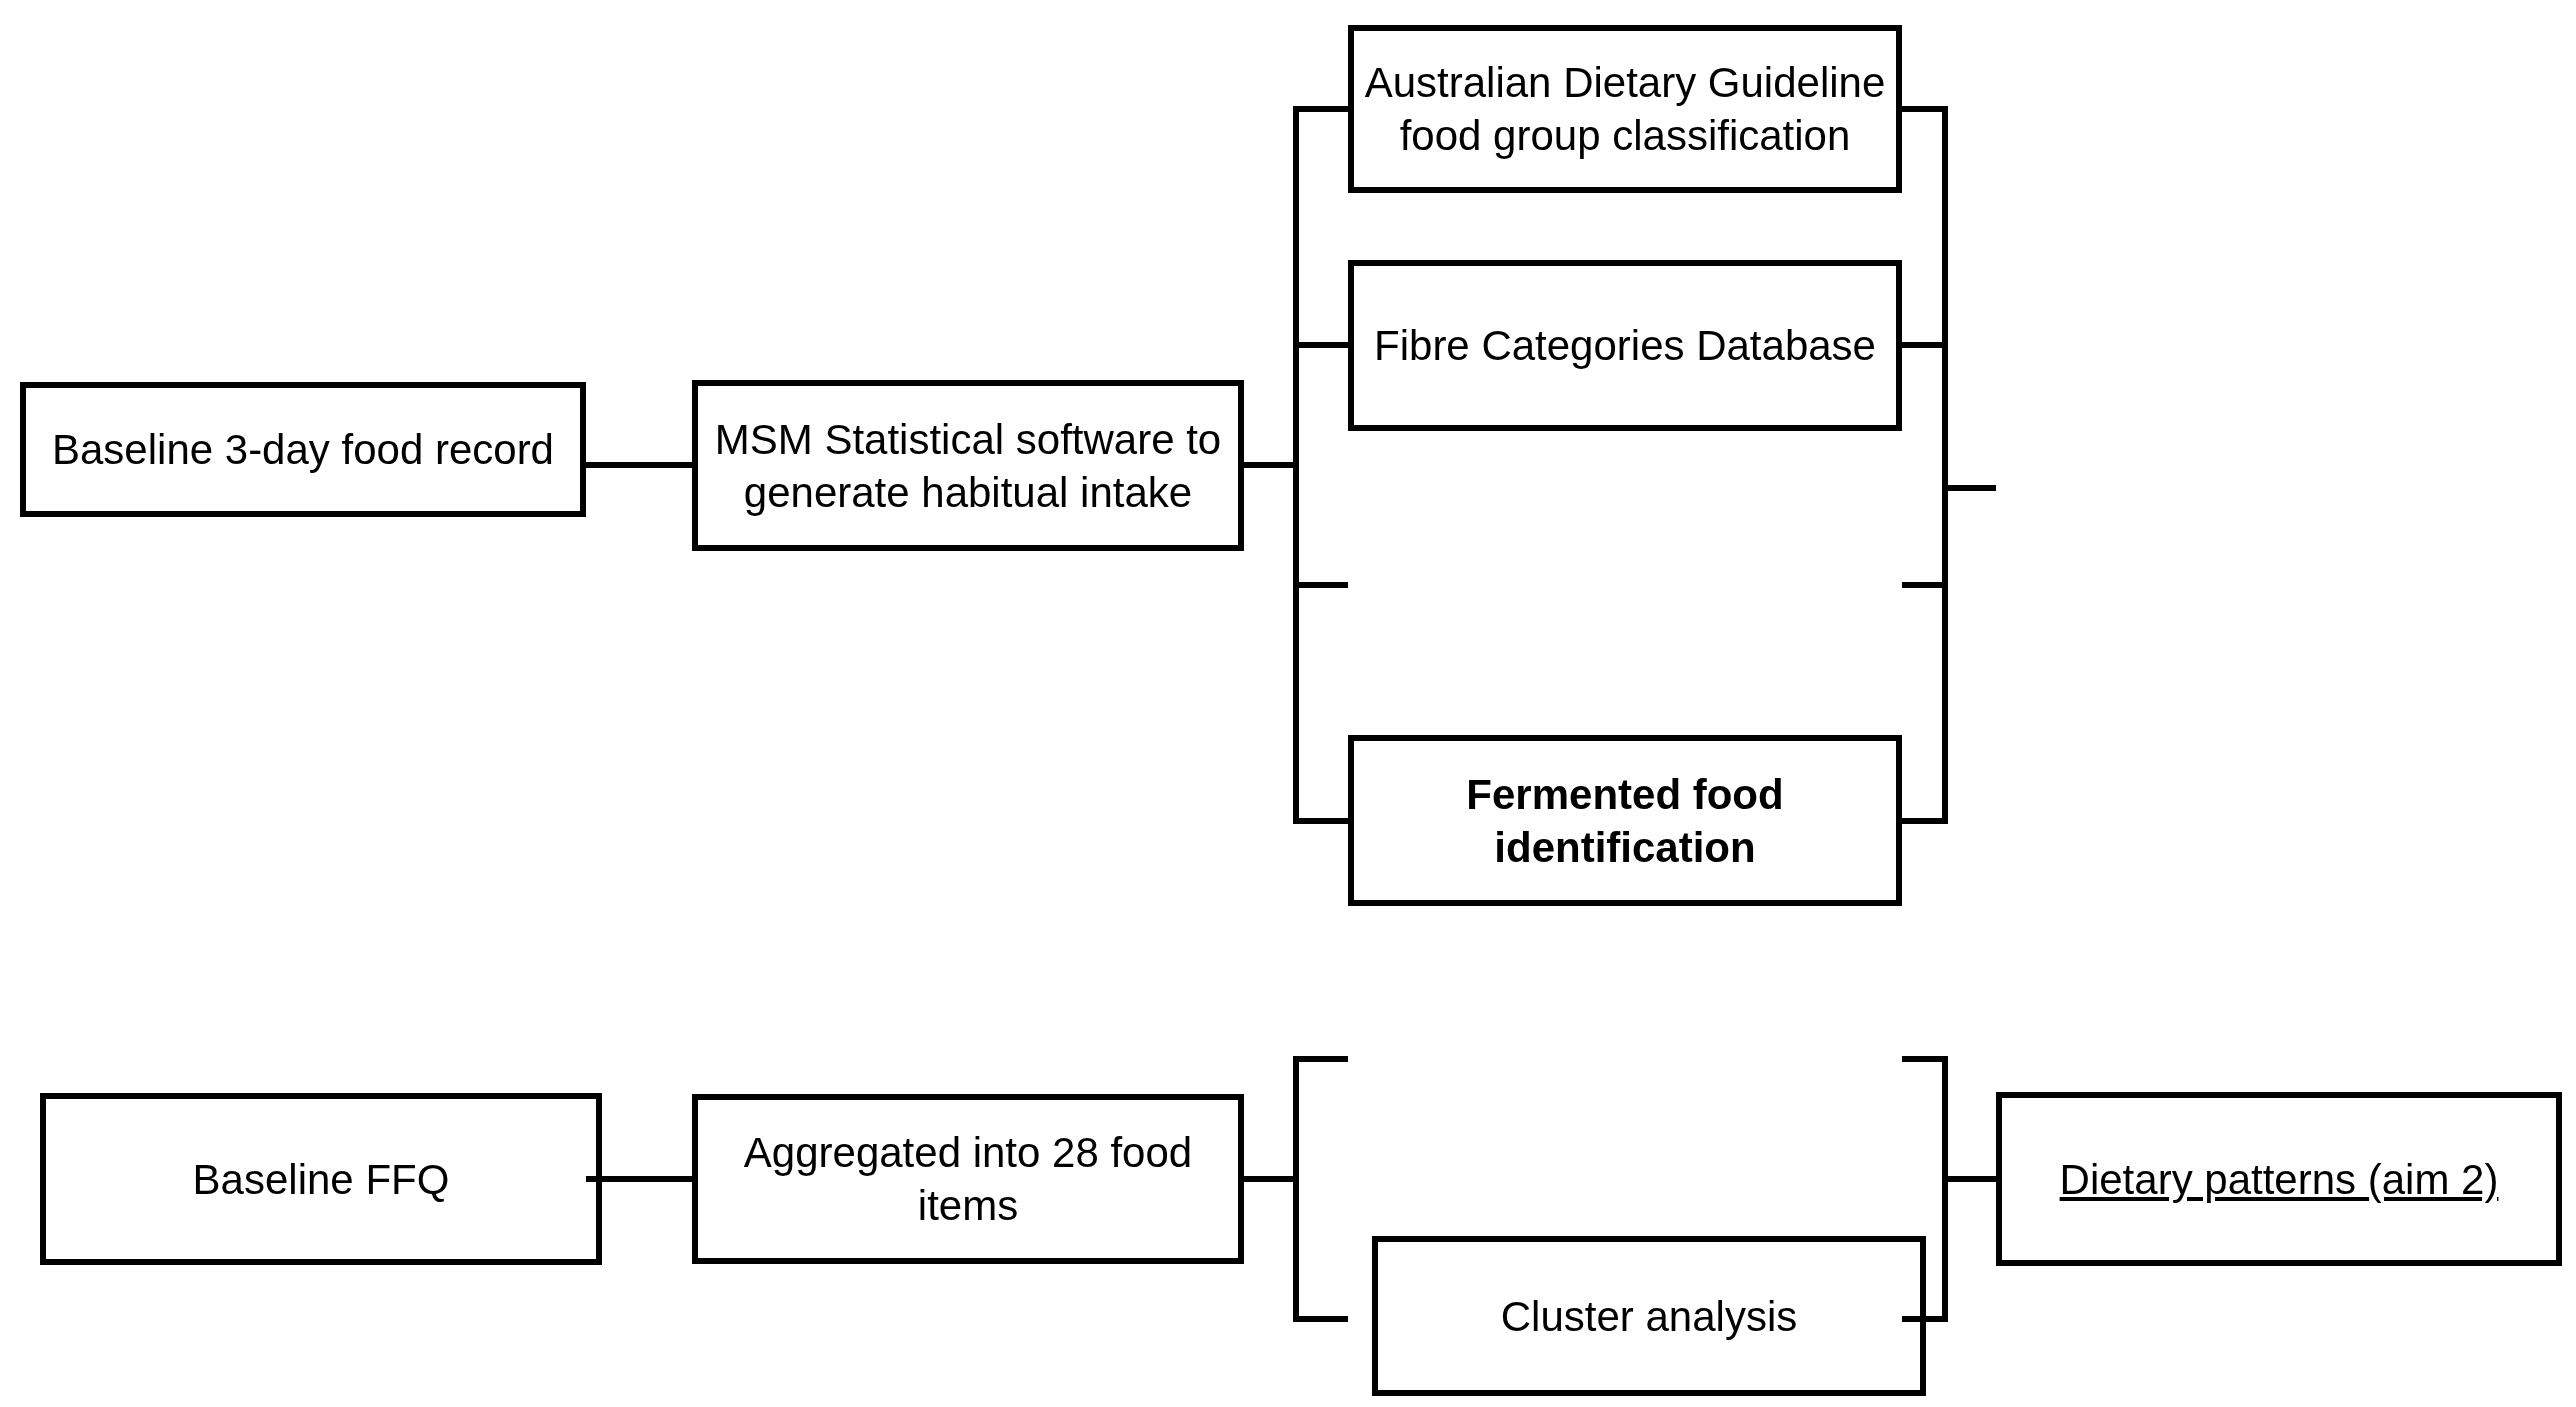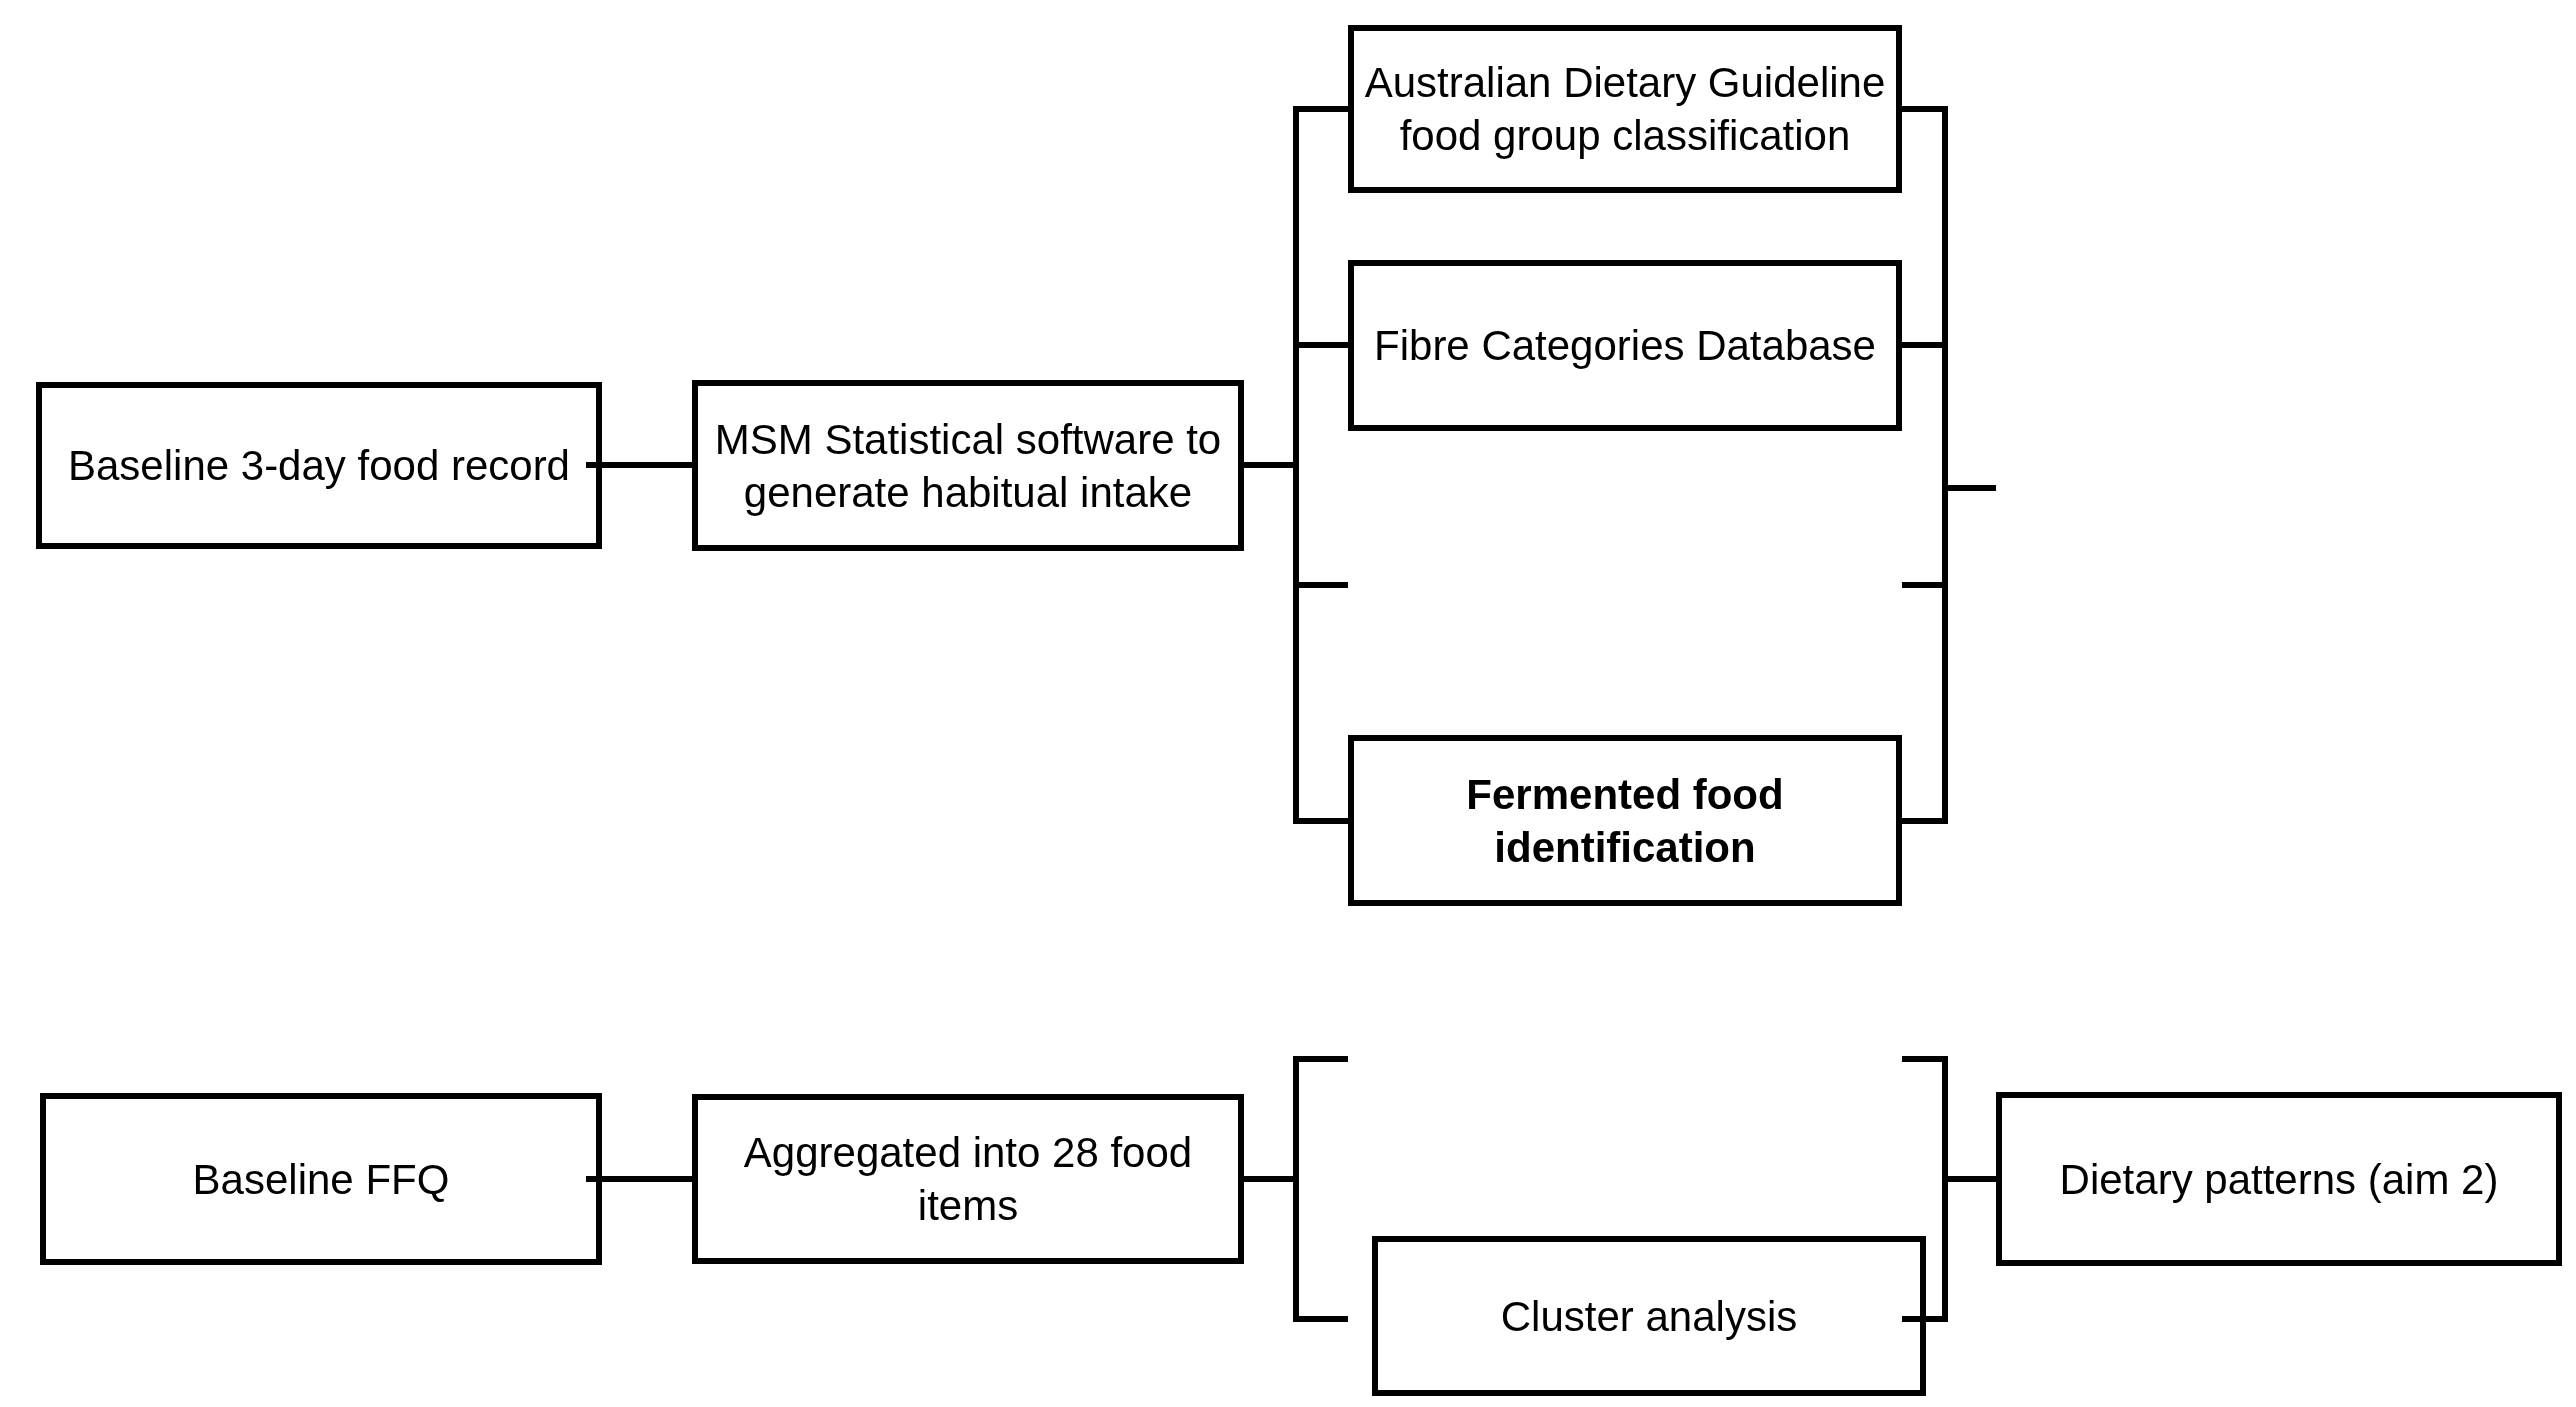--- a/index.html
+++ b/index.html
@@ -27,32 +27,32 @@
     white-space: pre-line;
     font-size: 42px;
     line-height: 53px;
     color: #000000;
     padding: 0 5.3px;
   }
   .hline { position: absolute; background: #000000; height: 6px; }
   .vline { position: absolute; background: #000000; width: 6px; }
 
   
-  #n-baseline-food-record { left: 36px;   top: 382px;  width: 566px; height: 167px; }
+  #n-baseline-food-record { left: 20px;   top: 382px;  width: 566px; height: 135px; }
   #n-msm-software         { left: 692px; top: 380px;  width: 552px; height: 171px; }
   #n-adg-food-group       { left: 1348px; top: 24.5px;   width: 554px; height: 168px; }
   #n-fibre-categories     { left: 1348px; top: 260px;  width: 554px; height: 171px; }
   #n-polyphenol           { left: 1348px; top: 499px;  width: 554px; height: 171px; }
   #n-fermented-food       { left: 1348px; top: 735px; width: 554px; height: 171px; font-weight: bold; }
   #n-habitual-analysis    { left: 1996px; top: 399px;  width: 566px; height: 178px; border-top-width: 12px; }
   #n-baseline-ffq         { left: 20px;   top: 1093px; width: 562px; height: 172px; margin-left: 20px; }
   #n-aggregated-items     { left: 692px; top: 1094px; width: 552px; height: 170px; }
   #n-pca                  { left: 1348px; top: 974px; width: 554px; height: 170px; }
   #n-cluster-analysis     { left: 1372px; top: 1236px; width: 554px; height: 160px; }
-  #n-dietary-patterns     { left: 1996px; top: 1092px; width: 566px; height: 174px; }
+  #n-dietary-patterns     { left: 1996px; top: 1092px; width: 566px; height: 174px; text-decoration: underline; }
 </style>
 </head>
 <body>
 
 <div id="canvas">
 
   <div class="box" id="n-baseline-food-record">Baseline 3-day food record</div>
   <div class="box" id="n-adg-food-group">Australian Dietary Guideline
 food group classification</div>
   <div class="box" id="n-msm-software">MSM Statistical software to

